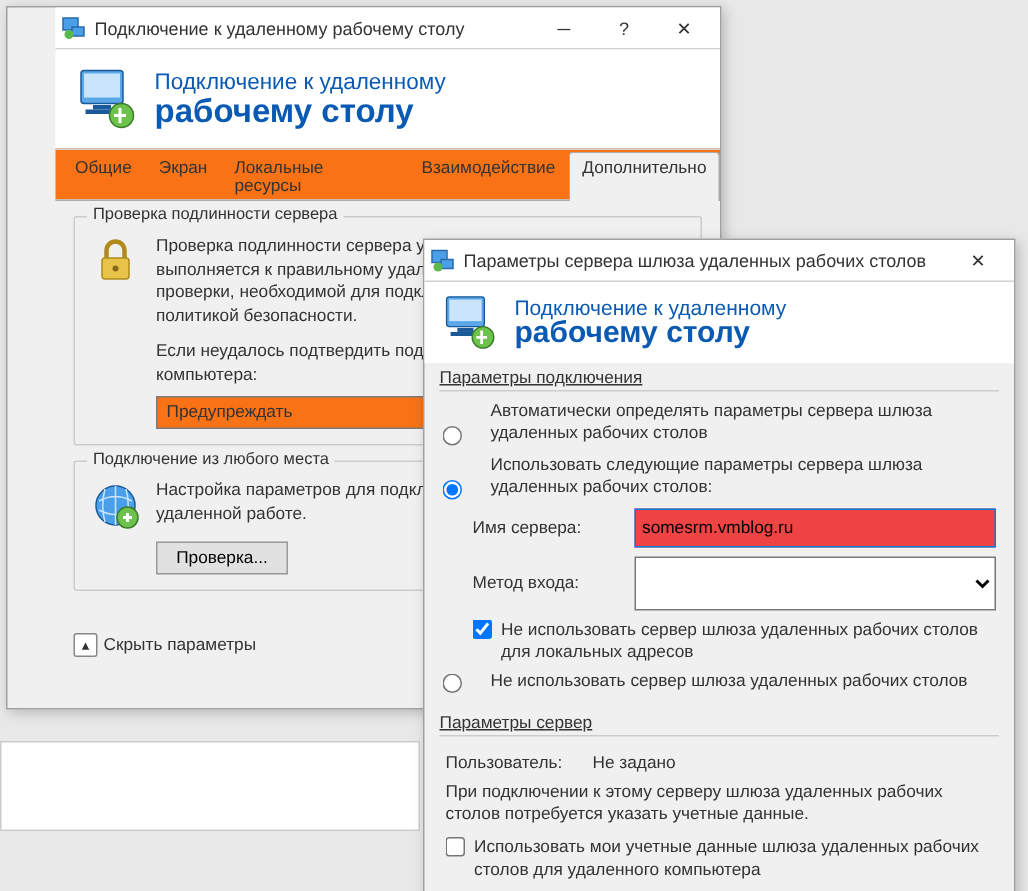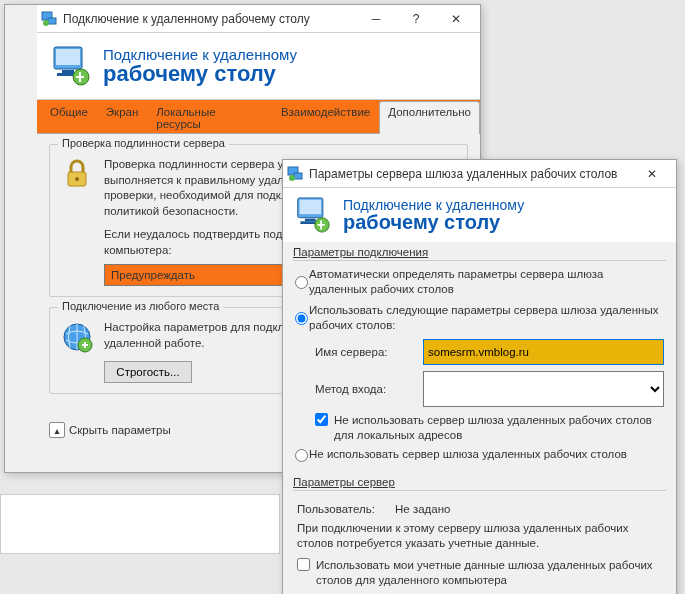--- a/index.html
+++ b/index.html
@@ -36,25 +36,25 @@
 .winbtn { min-width: 88px; height: 22px; border: 1px solid #999; background: #e1e1e1; font-size: 11.5px; padding: 0 10px; cursor: pointer; }
 .winbtn.primary { border-color: #0078d7; }
 
 .footer { display: flex; align-items: center; padding: 6px 12px 10px; }
 .expander { display: flex; align-items: center; gap: 4px; font-size: 11.5px; cursor: pointer; color: #333; }
 .expander .chev { font-size: 10px; border: 1px solid #888; border-radius: 2px; width: 16px; height: 16px; display: flex; align-items: center; justify-content: center; background: #fff; }
 
 
 .section-label { font-size: 11.5px; color: #333; margin: 4px 10px 2px; text-decoration: underline; }
 .section-box { border: 1px solid #ccc; margin: 0 10px 6px; padding: 8px; font-size: 11.5px; color: #333; border-radius: 2px; }
-.radio-row { display: flex; align-items: center; gap: 1px; margin-bottom: 6px; line-height: 1.3; }
+.radio-row { display: flex; align-items: flex-end; gap: 19px; margin-bottom: 6px; line-height: 1.3; }
 .radio-row input[type=radio], .radio-row input[type=checkbox] { margin-top: 2px; flex-shrink: 0; }
 .form-row { display: flex; align-items: center; gap: 8px; margin: 6px 0 6px 20px; }
 .form-row label { width: 100px; }
-.form-row input[type=text] { flex: 1; border: 1px solid #0078d7; height: 20px; font-size: 11.5px; padding: 12px 4px; background: #eab308; }
+.form-row input[type=text] { flex: 1; border: 1px solid #0078d7; height: 20px; font-size: 11.5px; padding: 12px 4px; background: #ef4444; }
 .form-row select { flex: 1; border: 1px solid #777; height: 20px; font-size: 11.5px; background: #fff; padding: 17px 2px; }
 .check-row { display: flex; align-items: flex-start; gap: 6px; margin: 4px 0 4px 20px; line-height: 1.3; }
 
 .btnrow { display: flex; justify-content: flex-end; gap: 6px; padding: 8px 12px 12px; }
 
 .bg-strip { position: absolute; bottom: 40px; left: 0; width: 280px; height: 60px; background: #fff; border: 1px solid #ccc; }
 </style>
 </head>
 <body>
 
@@ -130,21 +130,21 @@
           <svg viewBox="0 0 34 34">
               <circle cx="17" cy="17" r="13" fill="#4aa0e8" stroke="#1a5a9a"></circle>
               <path d="M6 14 q11 -6 22 0 M6 20 q11 6 22 0 M17 4 v26 M10 6 q-3 11 0 22 M24 6 q3 11 0 22" stroke="#cae5fb" fill="none"></path>
               <circle cx="25" cy="25" r="7" fill="#6cc24a" stroke="#3a7a2a"></circle>
               <path d="M22 25 h6 M25 22 v6" stroke="#fff" stroke-width="2"></path>
             </svg>
         </div>
         <div class="gtext">
           <div>Настройка параметров для подключения через шлюз при удаленной работе.</div>
           <div style="margin-top:10px">
-            <button class="winbtn">Строгость...</button>
+            <button class="winbtn">Проверка...</button>
           </div>
         </div>
       </div>
     </div>
 
   </div>
 
   <div class="footer">
     <div class="expander">
       <span class="chev">▴</span>

